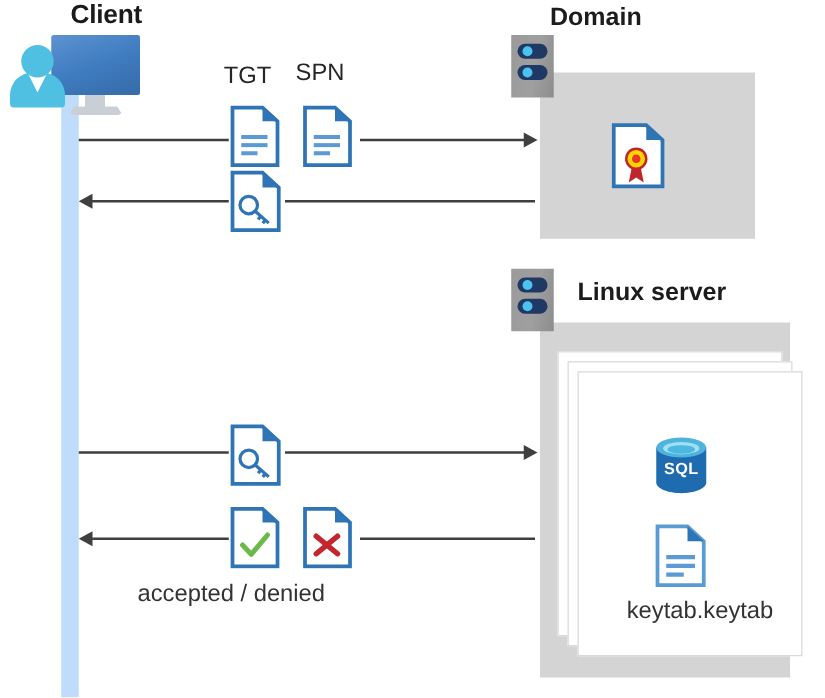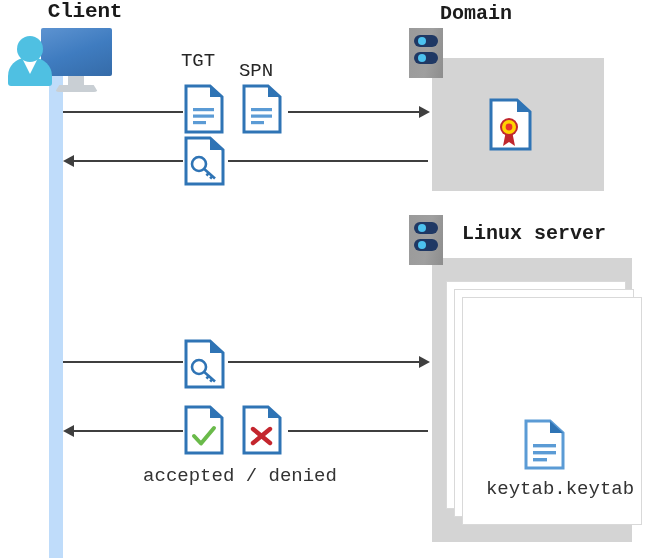--- a/index.html
+++ b/index.html
@@ -9,21 +9,20 @@
   }
   body {
     font-family: "Liberation Sans", sans-serif;
   }
   #canvas {
     position: relative;
     width: 660px;
     height: 558px;
     background: #ffffff;
     overflow: hidden;
-    font-family: Liberation Mono, monospace;
   }
   .abs { position: absolute; }
 
   
   #client-lifeline {
     left: 49px;
     top: 62px;
     width: 14px;
     height: 496px;
     background: #bfdcfa;
@@ -119,21 +118,21 @@
   
   .flow-tag {
     font-size: 19px;
     color: #262626;
     text-align: center;
   }
   #accepted-denied-label {
     left: 110px;
     top: 465px;
     width: 260px;
-    text-align: center;
+    text-align: left;
     font-size: 19px;
     color: #333333;
   }
 
   
   .zone-panel {
     background: #d4d4d4;
   }
   .zone-title {
     font-size: 20px;
@@ -209,21 +208,21 @@
     <div class="abs person-body"></div>
     <div class="abs person-collar"></div>
     <div class="abs person-head"></div>
   </div>
 
   <div class="abs conn-line" style="left:63px;top:111px;width:120px;"></div>
   <div class="abs conn-line" style="left:288px;top:111px;width:132px;"></div>
   <div class="abs arrow-right" style="left:419px;top:106px;"></div>
 
   <div class="abs flow-tag" style="left:168px;top:50px;width:60px;">TGT</div>
-  <div class="abs flow-tag" style="left:226px;top:60px;width:60px;">SPN</div>
+  <div class="abs flow-tag" style="left:226px;top:48px;width:60px;">SPN</div>
 
   <div class="doc" style="left:184px;top:84px;">
     <svg width="40" height="50" viewBox="0 0 40 50">
       <path d="M2,2 H26 L38,13 V48 H2 Z" fill="#ffffff" stroke="#2f74b5" stroke-width="3"></path>
       <path d="M26,2 L38,13 H26 Z" fill="#2f74b5"></path>
       <rect x="9" y="24" width="21" height="3.2" fill="#5b9bd5"></rect>
       <rect x="9" y="30.5" width="21" height="3.2" fill="#5b9bd5"></rect>
       <rect x="9" y="37" width="13" height="3.2" fill="#5b9bd5"></rect>
     </svg>
   </div>
@@ -334,20 +333,29 @@
     <div class="rack-bar" style="left:5px;top:24px;width:24px;height:12px;">
       <div class="rack-led" style="left:4px;top:2px;"></div>
     </div>
   </div>
 
   <div class="abs card" style="left:446px;top:281px;width:180px;height:228px;"></div>
   <div class="abs card" style="left:454px;top:289px;width:180px;height:228px;"></div>
   <div class="abs card" style="left:462px;top:297px;width:180px;height:228px;"></div>
 
 
+  <div class="abs" id="sql-db">
+    <svg width="46" height="48" viewBox="0 0 46 48" style="display:block;">
+      <path d="M3,10 V38 C3,43 13,46.5 23,46.5 C33,46.5 43,43 43,38 V10 Z" fill="#1f6bb0"></path>
+      <ellipse cx="23" cy="10" rx="20" ry="8" fill="#4fb3dd"></ellipse>
+      <ellipse cx="23" cy="10.5" rx="14.5" ry="5" fill="#9fe0f5"></ellipse>
+      <ellipse cx="23" cy="11.5" rx="11" ry="3.4" fill="#4cb8e0"></ellipse>
+    </svg>
+    <div class="sql-text">SQL</div>
+  </div>
 
   <div class="doc" style="left:524px;top:419px;background:transparent;">
     <svg width="42" height="52" viewBox="0 0 42 52">
       <path d="M2,2 H26 L39,14 V49 H2 Z" fill="#ffffff" stroke="#5b9bd5" stroke-width="3"></path>
       <path d="M26,2 L39,14 H26 Z" fill="#2f74b5"></path>
       <rect x="9" y="25" width="23" height="3.4" fill="#5b9bd5"></rect>
       <rect x="9" y="32" width="23" height="3.4" fill="#5b9bd5"></rect>
       <rect x="9" y="39" width="14" height="3.4" fill="#5b9bd5"></rect>
     </svg>
   </div>

